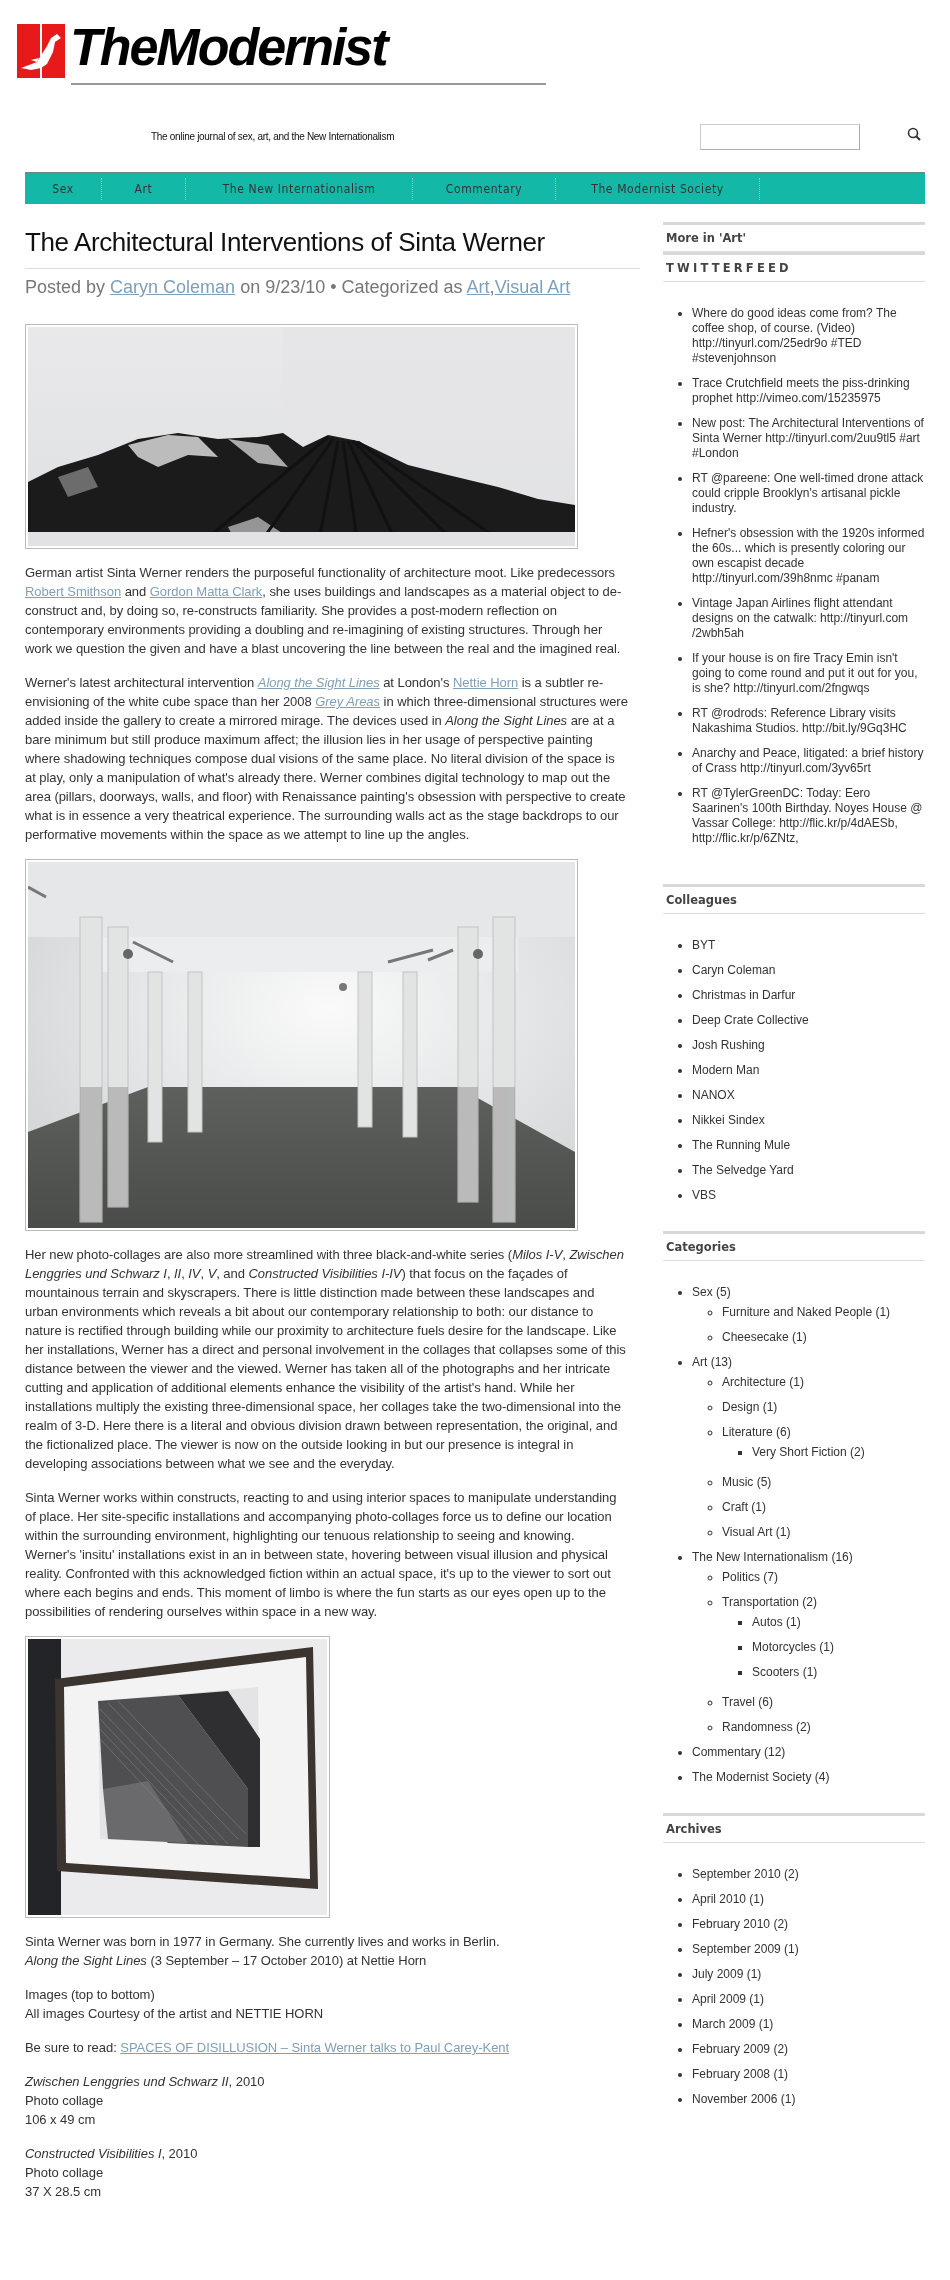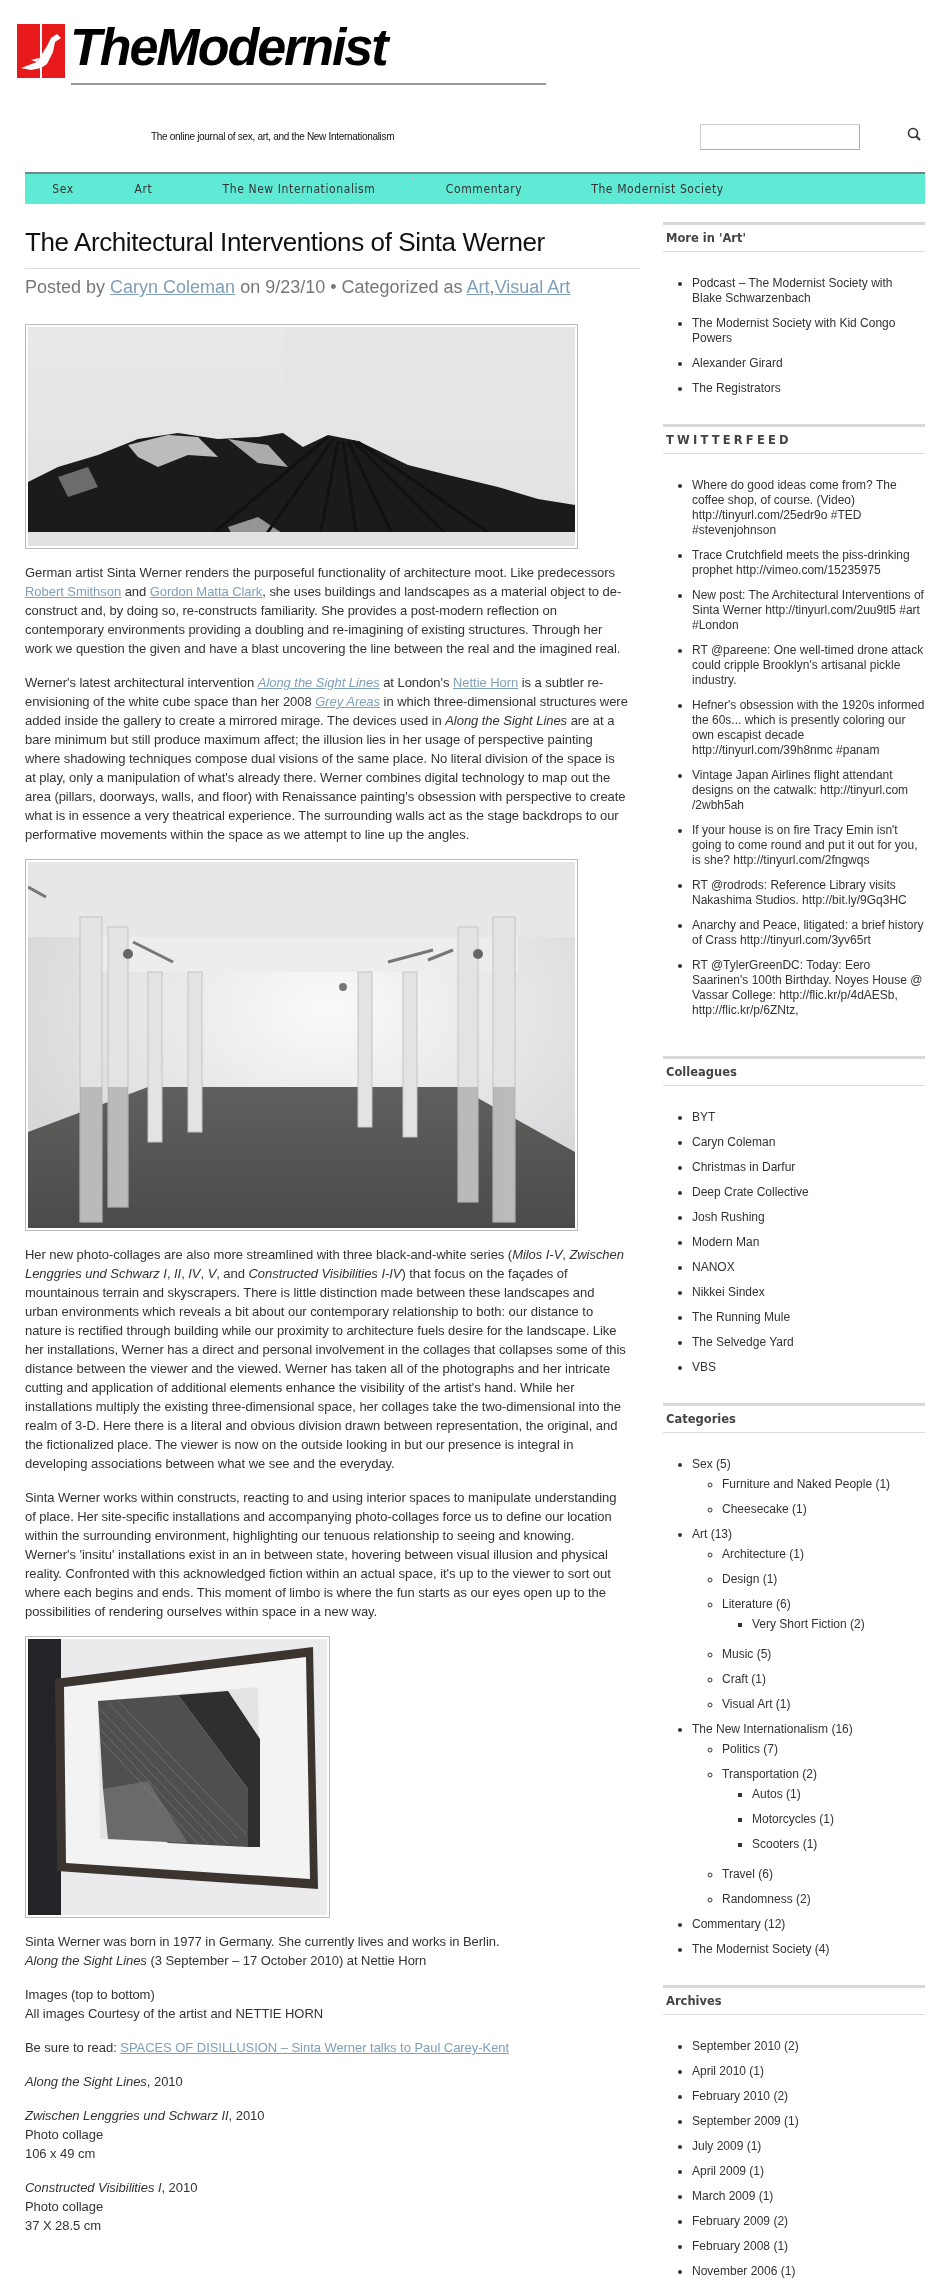--- a/index.html
+++ b/index.html
@@ -10,21 +10,21 @@
   
   #header { position: absolute; left: 0; top: 0; width: 770px; height: 170px; }
   #logo-mark { position: absolute; left: 17px; top: 24px; width: 48px; height: 54px; }
   #logo-text { position: absolute; left: 70px; top: 18px; font-family: "Liberation Sans", sans-serif; font-weight: bold; font-style: italic; font-size: 51px; letter-spacing: -2px; color: #000; line-height: 60px; transform: scaleX(1.02); transform-origin: left; }
   #logo-rule { position: absolute; left: 71px; top: 83px; width: 475px; height: 2px; background: #999; }
   #tagline { position: absolute; left: 151px; top: 91px; font-size: 10px; color: #111; font-family: "Liberation Sans Narrow", "Liberation Sans", sans-serif; letter-spacing: -0.3px; margin-top: 40px; }
   #search-box { position: absolute; left: 700px; top: 124px; width: 160px; height: 26px; border: 1px solid #ccc; border-bottom-color: #aaa; border-right-color: #aaa; background: #fff; }
   #search-btn { position: absolute; left: 905px; top: 125px; width: 20px; height: 20px; cursor: pointer; }
 
   
-  #nav { position: absolute; left: 25px; top: 172px; width: 900px; height: 32px; background: #5eead4; border-top: 2px solid #6f8789; }
+  #nav { position: absolute; left: 25px; top: 172px; width: 900px; height: 32px; background: #14b8a6; border-top: 2px solid #6f8789; }
   #nav ul { list-style: none; margin: 0; padding: 0; display: flex; height: 30px; align-items: center; }
   #nav li { height: 22px; display: flex; align-items: center; border-right: 1px dotted #bbb; font-family: "DejaVu Sans Condensed", "DejaVu Sans", sans-serif; font-size: 12px; color: #333; cursor: pointer; letter-spacing: 0.6px; padding: 0; justify-content: center; }
 
   
   #main { position: absolute; left: 25px; top: 220px; width: 615px; }
   #post-title { font-size: 26px; font-weight: normal; color: #111; margin: 0; padding: 6px 0 10px 0; letter-spacing: -0.4px; line-height: 32px; }
   #title-rule { height: 1px; background: #ddd; margin-bottom: 8px; }
   #post-meta { font-size: 18px; color: #777; margin-bottom: 26px; }
   .figure { border: 1px solid #bbb; padding: 2px; background: #fff; display: inline-block; }
   .post-p { font-size: 13px; line-height: 19px; color: #333; margin: 0 12px 15px 0; letter-spacing: -0.05px; }
@@ -205,44 +205,35 @@
     <i>Along the Sight Lines</i><span> (3 September – 17 October 2010) at Nettie Horn</span>
   </p>
   <p class="post-p">
     <span>Images (top to bottom)</span><br>
     <span>All images Courtesy of the artist and NETTIE HORN</span>
   </p>
   <p class="post-p">
     <span>Be sure to read: </span><a href="#">SPACES OF DISILLUSION – Sinta Werner talks to Paul Carey-Kent</a>
   </p>
   <p class="post-p">
-    <i>Along the Sight Lines</i><span>, 2010</span>
-  </p>
-  <p class="post-p">
     <i>Zwischen Lenggries und Schwarz II</i><span>, 2010</span><br>
     <span>Photo collage</span><br>
     <span>106 x 49 cm</span>
   </p>
   <p class="post-p">
     <i>Constructed Visibilities I</i><span>, 2010</span><br>
     <span>Photo collage</span><br>
     <span>37 X 28.5 cm</span>
   </p>
 </div>
 
 <div id="sidebar">
 
   <div class="widget">
     <h3 class="widget-title">More in 'Art'</h3>
-    <ul>
-      <li><span>Podcast – The Modernist Society with Blake Schwarzenbach</span></li>
-      <li><span>The Modernist Society with Kid Congo Powers</span></li>
-      <li><span>Alexander Girard</span></li>
-      <li><span>The Registrators</span></li>
-    </ul>
   </div>
 
   <div class="widget">
     <h3 class="widget-title spaced">TWITTERFEED</h3>
     <ul id="twitter-list">
       <li><span>Where do good ideas come from? The coffee shop, of course. (Video) http://tinyurl.com/25edr9o #TED #stevenjohnson</span></li>
       <li><span>Trace Crutchfield meets the piss-drinking prophet http://vimeo.com/15235975</span></li>
       <li><span>New post: The Architectural Interventions of Sinta Werner http://tinyurl.com/2uu9tl5 #art #London</span></li>
       <li><span>RT @pareene: One well-timed drone attack could cripple Brooklyn's artisanal pickle industry.</span></li>
       <li><span>Hefner's obsession with the 1920s informed the 60s... which is presently coloring our own escapist decade http://tinyurl.com/39h8nmc #panam</span></li>

